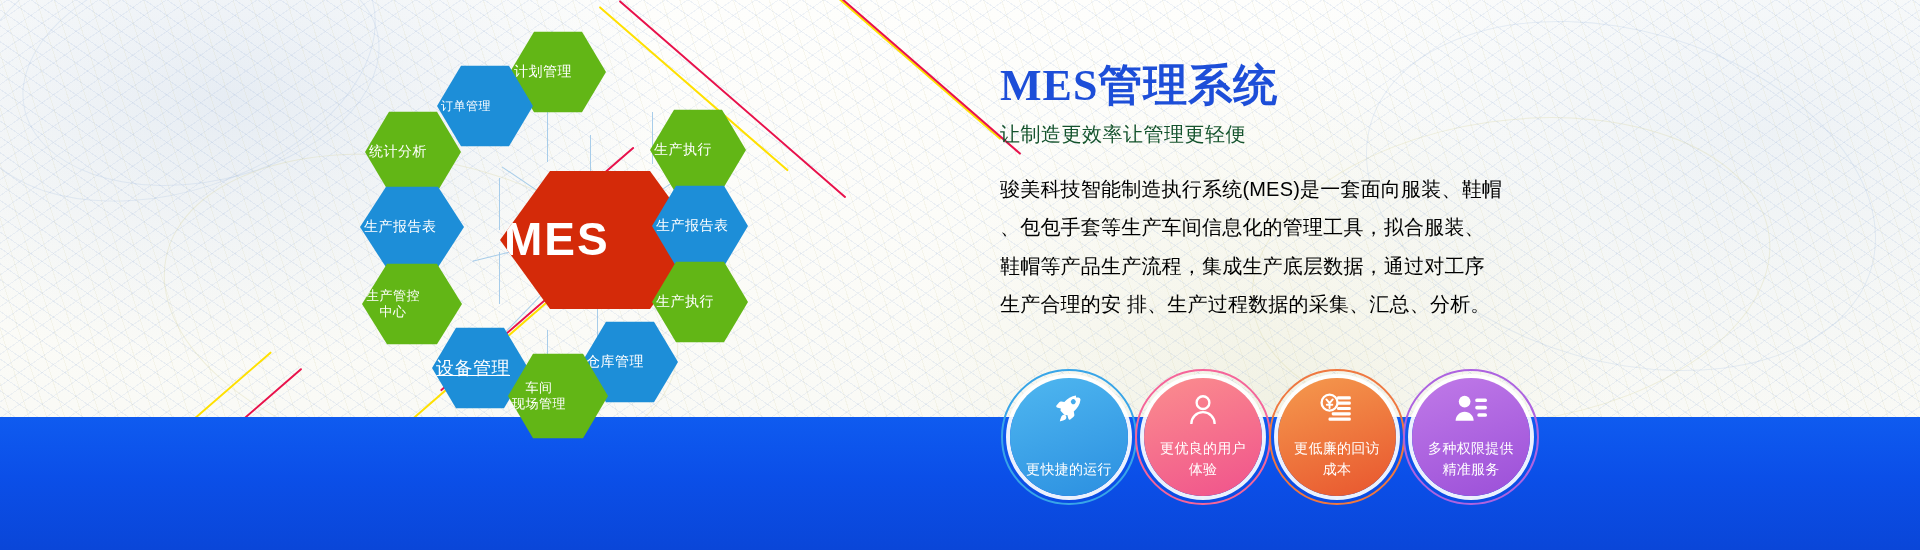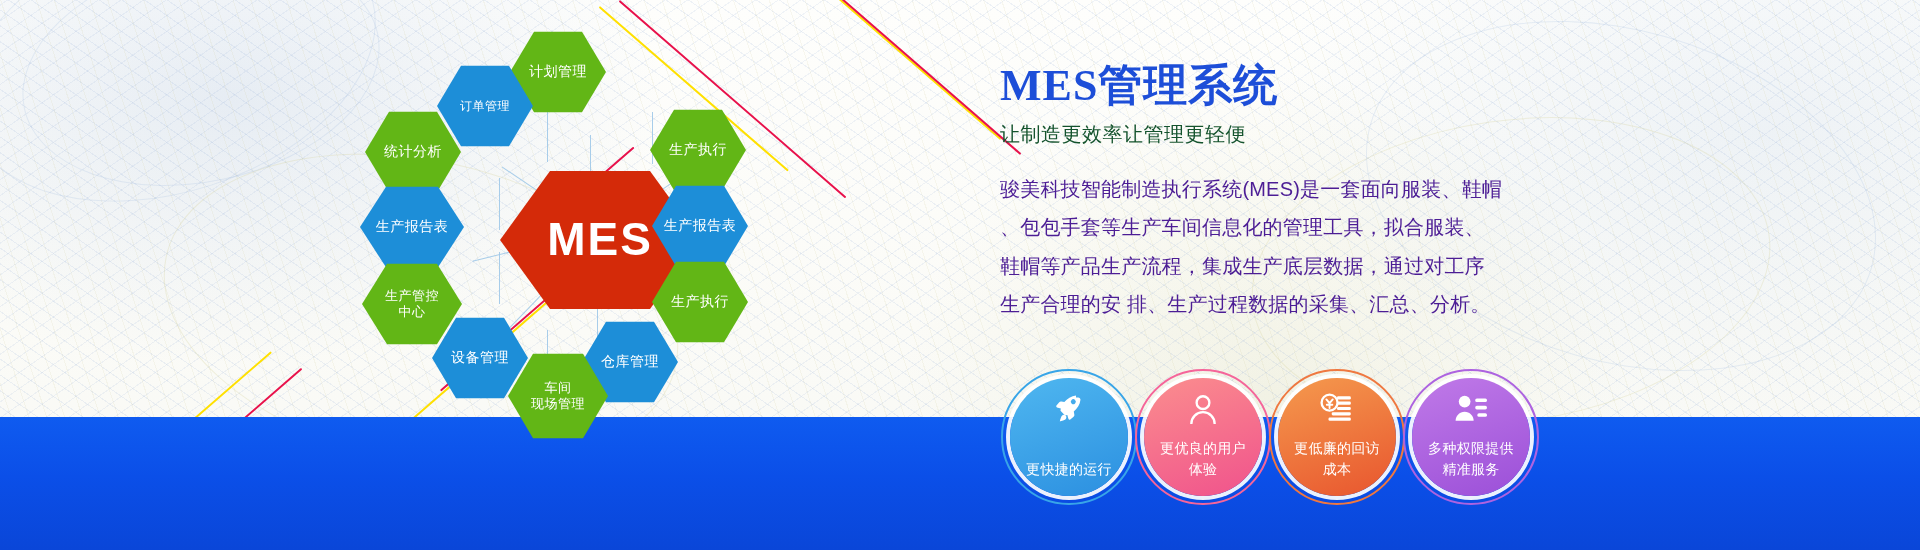--- a/index.html
+++ b/index.html
@@ -38,21 +38,21 @@
   
   .blue-band{
     position:absolute;left:0;right:0;bottom:0;height:133px;
     background:linear-gradient(180deg,#0f5bf0 0%, #0b4fe8 45%, #0a46d8 100%);
   }
 
   
   #hex-cluster{position:absolute;left:400px;top:0;width:460px;height:500px;}
   .hex{
     position:absolute;
-    display:flex;align-items:center;justify-content:center;text-align:center;
+    display:flex;align-items:center;justify-content:flex-start;text-align:center;
     color:#ffffff;
     clip-path:polygon(25% 2%,75% 2%,100% 50%,75% 98%,25% 98%,0% 50%);
     line-height:1.25;
     letter-spacing:.5px;
     box-sizing:border-box;
     padding:4px;
   }
   .hex span{display:block;}
   .hex.green{background:#62b616;}
   .hex.blue{background:#1d8ed8;}
@@ -67,21 +67,21 @@
   #title{
     font-family:"Liberation Serif","DejaVu Serif",serif;
     font-size:44px;font-weight:bold;color:#1d4ed8;letter-spacing:1px;
     margin:0 0 6px 0;white-space:nowrap;
   }
   #subtitle{
     font-size:20px;color:#14532d;margin:0 0 22px 0;letter-spacing:.5px;white-space:nowrap;
   }
   #desc{margin:0;}
   #desc .line{
-    font-size:20px;color:#4c1d95;line-height:1.92;white-space:nowrap;letter-spacing:.2px;
+    font-size:20px;color:#000000;line-height:1.92;white-space:nowrap;letter-spacing:.2px;
   }
 
   
   #badges{position:absolute;left:1010px;top:378px;display:flex;gap:16px;}
   .badge{
     position:relative;width:118px;height:118px;border-radius:50%;
     display:flex;flex-direction:column;align-items:center;justify-content:flex-end;
     box-sizing:border-box;padding-bottom:16px;
     color:#fff;text-align:center;
     box-shadow:0 0 0 4px rgba(255,255,255,.92);
@@ -182,21 +182,21 @@
       <span>
         <span style="display: block;">生产管控</span>
         <span style="display: block;">中心</span>
       </span>
     </div>
 
     <div class="hex green" style="left:252px;top:260px;width:96px;height:84px;font-size:14px;">
       <span>生产执行</span>
     </div>
 
-    <div class="hex blue" style="left:32px;top:316px;width:96px;height:84px;font-size:14px;">
+    <div class="hex blue" style="left:32px;top:326px;width:96px;height:84px;font-size:18px;text-decoration:underline;">
       <span>设备管理</span>
     </div>
 
     <div class="hex blue" style="left:182px;top:320px;width:96px;height:84px;font-size:14px;">
       <span>仓库管理</span>
     </div>
 
     <div class="hex green" style="left:108px;top:352px;width:100px;height:88px;font-size:13px;">
       <span>
         <span style="display: block;">车间</span>

